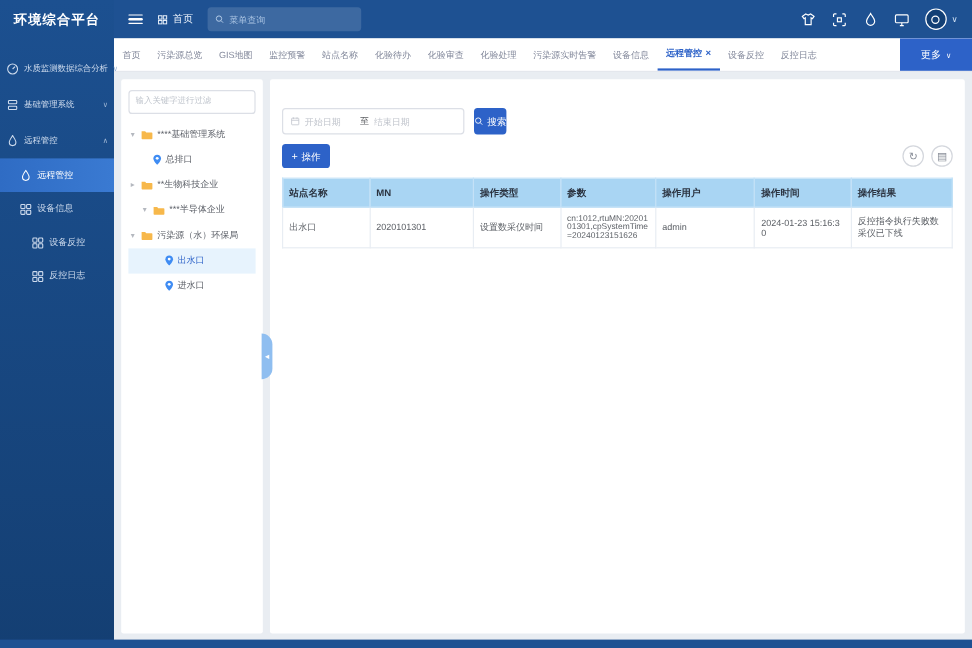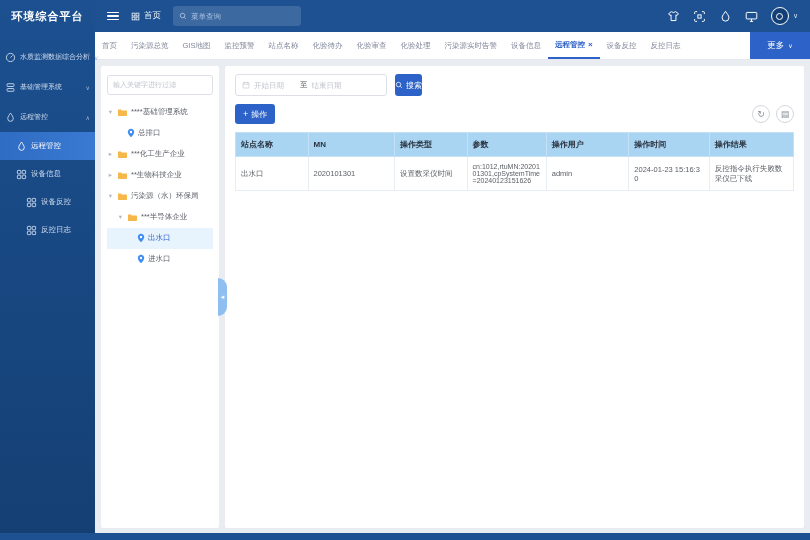--- a/index.html
+++ b/index.html
@@ -73,21 +73,21 @@
   .tnode.lvl1 { padding-left:10px; }
   .tnode.lvl2 { padding-left:20px; }
   .tnode.selected { background:#e7f3fd; color:#2d62c8; }
   .collapse-handle { position:absolute; right:-8px; top:50%; transform:translateY(-50%);
                      width:9px; height:38px; background:#8fbef0; border-radius:0 9px 9px 0;
                      color:#fff; font-size:7px; display:flex; align-items:center;
                      justify-content:center; cursor:pointer; z-index:2; }
 
   .right-panel { flex:1; background:#fff; border-radius:2px; padding:8px 10px; min-width:0;
                  display:flex; flex-direction:column; }
-  .row1 { display:flex; align-items:center; gap:8px; margin-bottom:8px; }
+  .row1 { display:flex; align-items:center; gap:8px; margin-bottom:8px;margin-top:16px; }
   .daterange { width:152px; height:22px; border:1px solid #dcdfe6; border-radius:3px;
                display:flex; align-items:center; gap:4px; padding:0 6px; }
   .daterange svg { width:8px; height:8px; color:#c0c4cc; flex-shrink:0; }
   .daterange input { width:42px; border:none; outline:none; font-size:7.5px; color:#606266; }
   .daterange input::placeholder { color:#c0c4cc; }
   .daterange .sep { font-size:7.5px; color:#606266; }
   .btn { background:#2d62c8; color:#fff; border:none; border-radius:3px; font-size:8px;
          display:flex; align-items:center; gap:3px; cursor:pointer; }
   .btn-search { height:22px; padding:0 0; }
   .btn-search svg { width:8px; height:8px; }
@@ -344,42 +344,35 @@
           <svg width="8" height="10">
               <use href="#i-pin"></use>
             </svg>
           <span>总排口</span>
         </div>
         <div class="tnode">
           <span class="caret">▸</span>
           <svg width="11" height="9">
               <use href="#i-folder"></use>
             </svg>
-          <span>***化工生产企业</span>
-        </div>
-        <div class="tnode">
-          <span class="caret">▸</span>
+          <span>**生物科技企业</span>
+        </div>
+        <div class="tnode lvl1">
+          <span class="caret">▾</span>
           <svg width="11" height="9">
               <use href="#i-folder"></use>
             </svg>
-          <span>**生物科技企业</span>
+          <span>***半导体企业</span>
         </div>
         <div class="tnode">
           <span class="caret">▾</span>
           <svg width="11" height="9">
               <use href="#i-folder"></use>
             </svg>
           <span>污染源（水）环保局</span>
-        </div>
-        <div class="tnode lvl1">
-          <span class="caret">▾</span>
-          <svg width="11" height="9">
-              <use href="#i-folder"></use>
-            </svg>
-          <span>***半导体企业</span>
         </div>
         <div class="tnode lvl2 selected">
           <span class="caret"></span>
           <svg width="8" height="10">
               <use href="#i-pin"></use>
             </svg>
           <span>出水口</span>
         </div>
         <div class="tnode lvl2">
           <span class="caret"></span>

